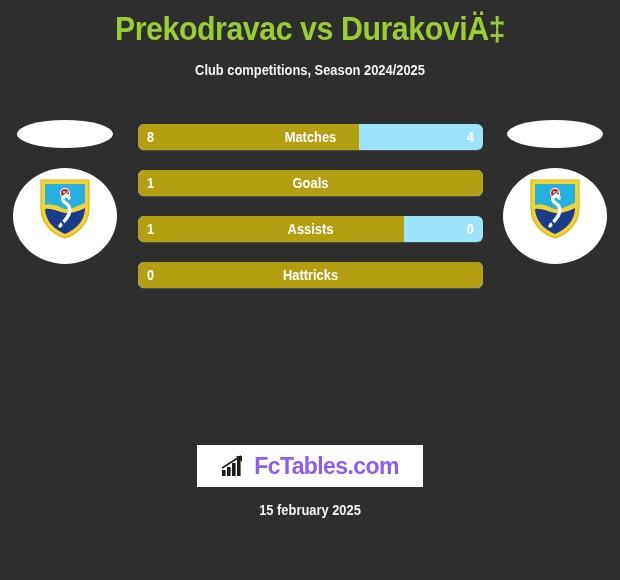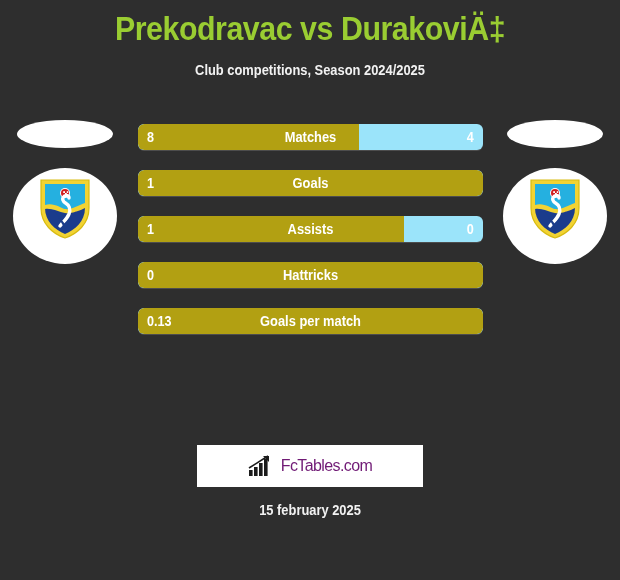--- a/index.html
+++ b/index.html
@@ -162,23 +162,23 @@
     background: #ffffff;
     display: flex;
     align-items: center;
     justify-content: center;
     gap: 7px;
   }
 
   .logo-icon { width: 26px; height: 22px; display: block; }
 
   .logo-text {
-    font-size: 16px;
-    font-weight: normal;
-    color: #701a75;
+    font-size: 23px;
+    font-weight: bold;
+    color: #8b5cf6;
     letter-spacing: -0.6px;
     line-height: 1;
   }
 
   .date {
     position: absolute;
     top: 502px;
     left: 0;
     width: 620px;
     text-align: center;
@@ -250,25 +250,20 @@
         <div class="stat-fill" style="width: 77%;"></div>
         <span class="stat-left-value">1</span>
         <span class="stat-label">Assists</span>
         <span class="stat-right-value">0</span>
       </div>
       <div class="stat-row">
         <div class="stat-fill full" style="width: 100%;"></div>
         <span class="stat-left-value">0</span>
         <span class="stat-label">Hattricks</span>
       </div>
-      <div class="stat-row">
-        <div class="stat-fill full" style="width: 100%;"></div>
-        <span class="stat-left-value">0.13</span>
-        <span class="stat-label">Goals per match</span>
-      </div>
     </div>
 
   <div class="logo-box">
     <svg class="logo-icon" viewBox="0 0 26 22">
       <rect x="1" y="15" width="3.6" height="6" fill="#1b1b1b"></rect>
       <rect x="6" y="12" width="3.6" height="9" fill="#1b1b1b"></rect>
       <rect x="11" y="8" width="3.6" height="13" fill="#1b1b1b"></rect>
       <rect x="16" y="4" width="3.6" height="17" fill="#1b1b1b"></rect>
       <path d="M1 13 L20 1" stroke="#1b1b1b" stroke-width="1.6" fill="none"></path>
       <path d="M15 1 H21 V7 Z" fill="#1b1b1b"></path>

